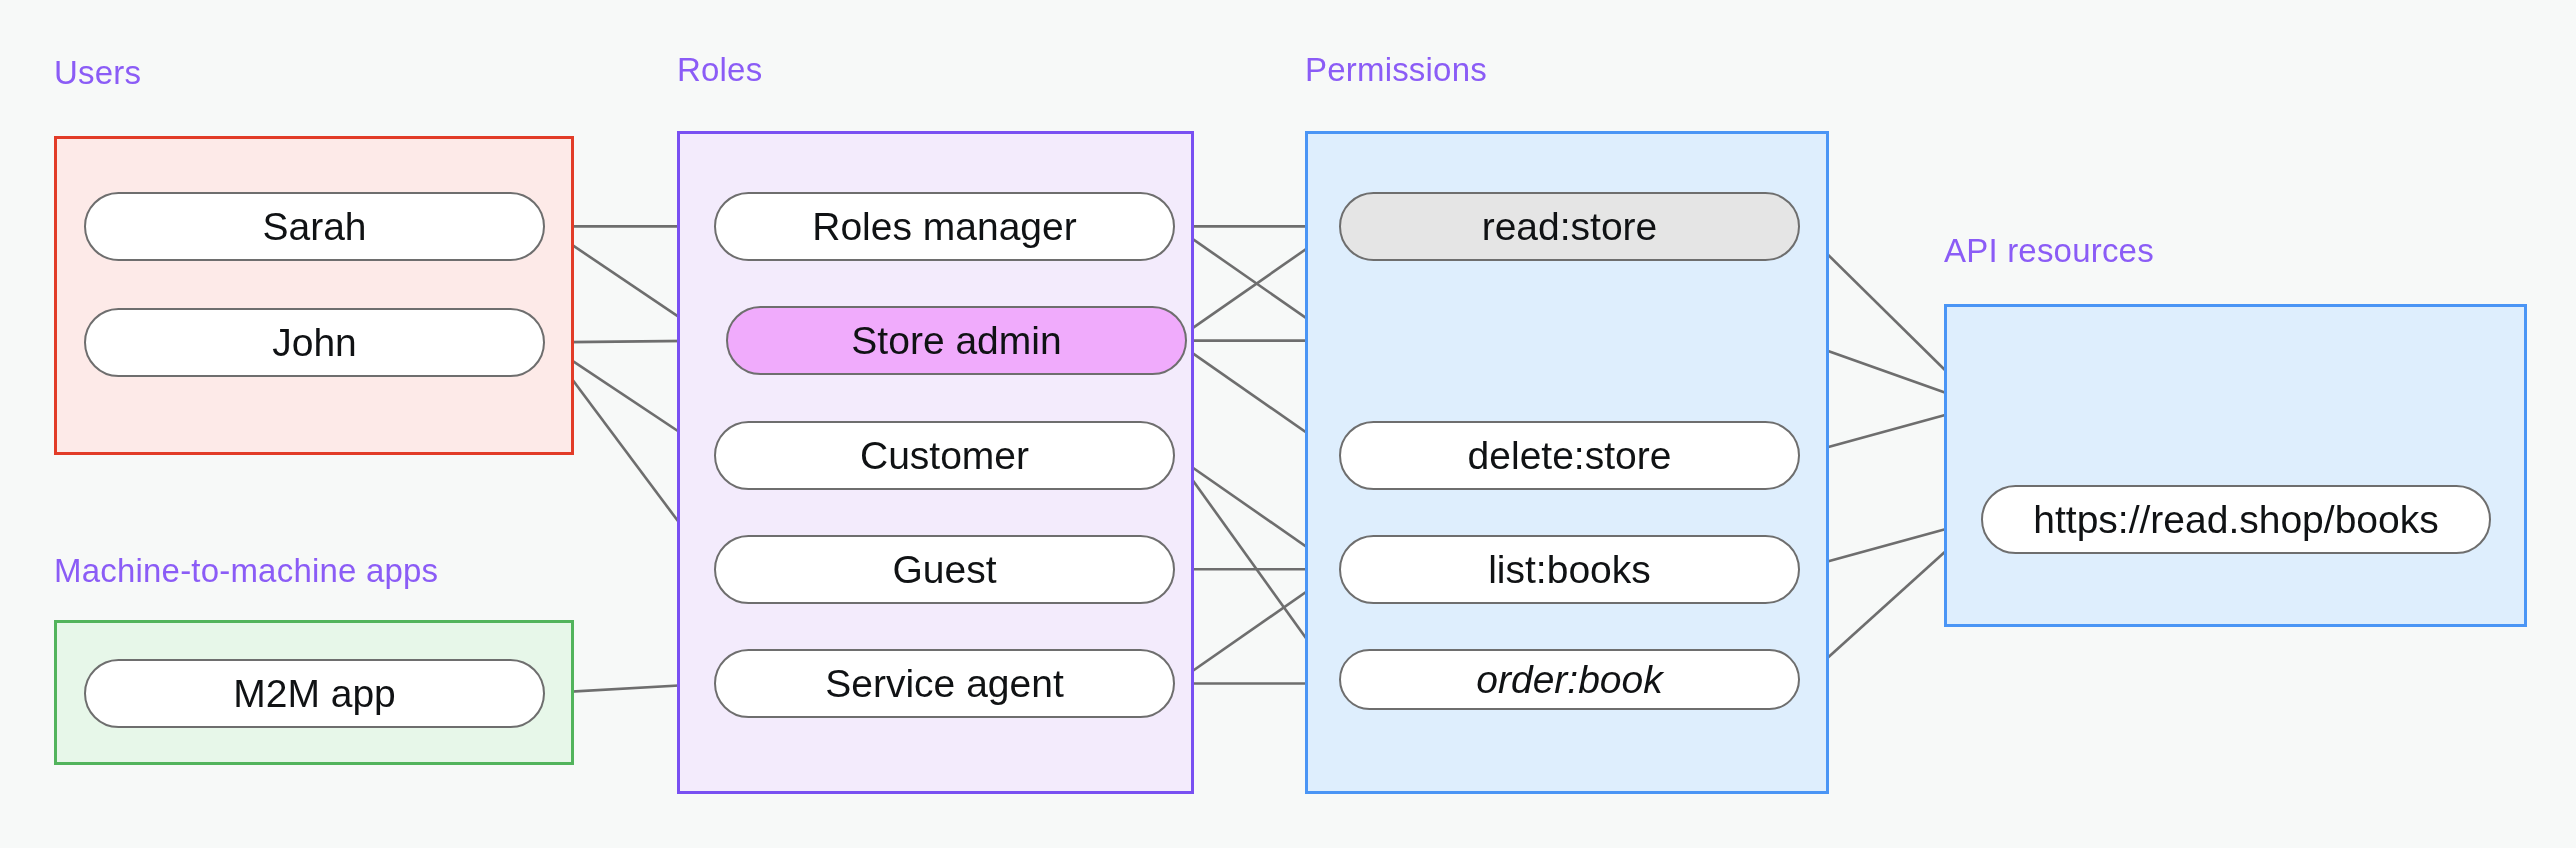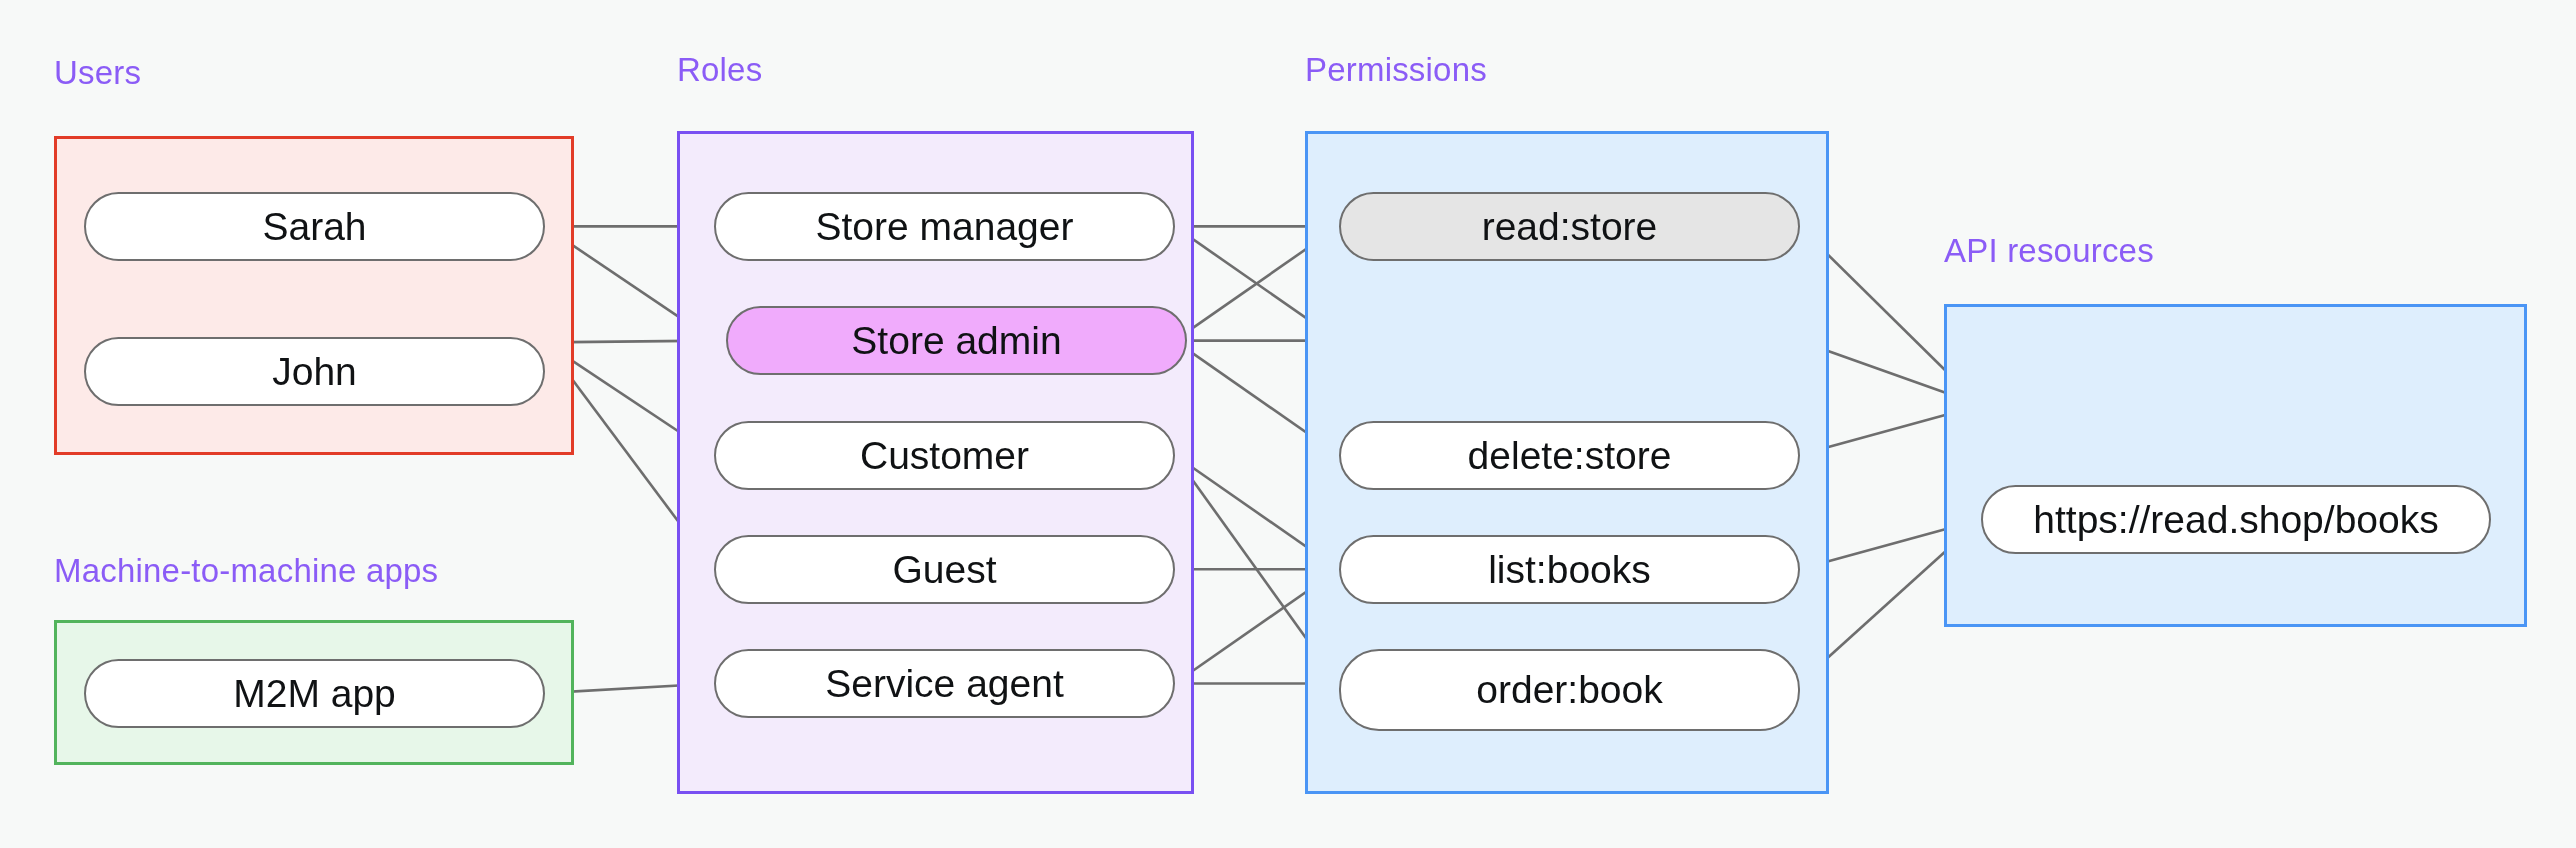--- a/index.html
+++ b/index.html
@@ -71,34 +71,34 @@
       <circle cx="1534" cy="390.5" r="9" fill="#6e6e6e"></circle>
       <circle cx="1534" cy="521.5" r="9" fill="#6e6e6e"></circle>
       <circle cx="1534" cy="652.5" r="9" fill="#6e6e6e"></circle>
       <circle cx="1534" cy="783.5" r="9" fill="#6e6e6e"></circle>
       <circle cx="2270" cy="464.5" r="9" fill="#6e6e6e"></circle>
       <circle cx="2270" cy="595.5" r="9" fill="#6e6e6e"></circle>
     </svg>
 <div class="group-label" style="left: 54px; top: 54px;">Users</div>
     <div class="group-box" style="left: 54px; top: 136px; width: 520px; height: 319px; border-color: rgb(226, 60, 40); background: rgb(253, 234, 232);"></div>
     <div class="node" style="left: 84px; top: 192px; width: 461px; height: 69px; border-color: rgb(110, 110, 110); background: rgb(255, 255, 255);">Sarah</div>
-    <div class="node" style="left: 84px; top: 308px; width: 461px; height: 69px; border-color: rgb(110, 110, 110); background: rgb(255, 255, 255); margin-top: 29px;">John</div>
+    <div class="node" style="left: 84px; top: 308px; width: 461px; height: 69px; border-color: rgb(110, 110, 110); background: rgb(255, 255, 255);">John</div>
     <div class="group-label" style="left: 54px; top: 552px;">Machine-to-machine apps</div>
     <div class="group-box" style="left: 54px; top: 620px; width: 520px; height: 145px; border-color: rgb(82, 180, 92); background: rgb(231, 247, 233);"></div>
     <div class="node" style="left: 84px; top: 659px; width: 461px; height: 69px; border-color: rgb(110, 110, 110); background: rgb(255, 255, 255);">M2M app</div>
     <div class="group-label" style="left: 677px; top: 51px;">Roles</div>
     <div class="group-box" style="left: 677px; top: 131px; width: 517px; height: 663px; border-color: rgb(121, 80, 242); background: rgb(243, 235, 252);"></div>
-    <div class="node" style="left: 714px; top: 192px; width: 461px; height: 69px; border-color: rgb(110, 110, 110); background: rgb(255, 255, 255);">Store manager</div>
+    <div class="node" style="left: 714px; top: 192px; width: 461px; height: 69px; border-color: rgb(110, 110, 110); background: rgb(255, 255, 255);">Roles manager</div>
     <div class="node" style="left: 726px; top: 306px; width: 461px; height: 69px; border-color: rgb(110, 110, 110); background: #f0abfc;">Store admin</div>
     <div class="node" style="left: 714px; top: 421px; width: 461px; height: 69px; border-color: rgb(110, 110, 110); background: rgb(255, 255, 255);">Customer</div>
     <div class="node" style="left: 714px; top: 535px; width: 461px; height: 69px; border-color: rgb(110, 110, 110); background: rgb(255, 255, 255);">Guest</div>
     <div class="node" style="left: 714px; top: 649px; width: 461px; height: 69px; border-color: rgb(110, 110, 110); background: rgb(255, 255, 255);">Service agent</div>
     <div class="group-label" style="left: 1305px; top: 51px;">Permissions</div>
     <div class="group-box" style="left: 1305px; top: 131px; width: 524px; height: 663px; border-color: rgb(74, 149, 245); background: rgb(222, 238, 253);"></div>
     <div class="node" style="left: 1339px; top: 192px; width: 461px; height: 69px; border-color: rgb(110, 110, 110); background: #e5e5e5;">read:store</div>
     <div class="node" style="left: 1339px; top: 421px; width: 461px; height: 69px; border-color: rgb(110, 110, 110); background: rgb(255, 255, 255);">delete:store</div>
     <div class="node" style="left: 1339px; top: 535px; width: 461px; height: 69px; border-color: rgb(110, 110, 110); background: rgb(255, 255, 255);">list:books</div>
-    <div class="node" style="left: 1339px; top: 649px; width: 461px; height: 82px; border-color: rgb(110, 110, 110); background: rgb(255, 255, 255);">order:book</div>
+    <div class="node" style="left: 1339px; top: 649px; width: 461px; height: 61px; border-color: rgb(110, 110, 110); background: rgb(255, 255, 255); font-style: italic;">order:book</div>
     <div class="group-label" style="left: 1944px; top: 232px;">API resources</div>
     <div class="group-box" style="left: 1944px; top: 304px; width: 583px; height: 323px; border-color: rgb(74, 149, 245); background: rgb(222, 238, 253);"></div>
     <div class="node" style="left: 1981px; top: 485px; width: 510px; height: 69px; border-color: rgb(110, 110, 110); background: rgb(255, 255, 255);">https://read.shop/books</div>
   </div>
 
 
 </body></html>

